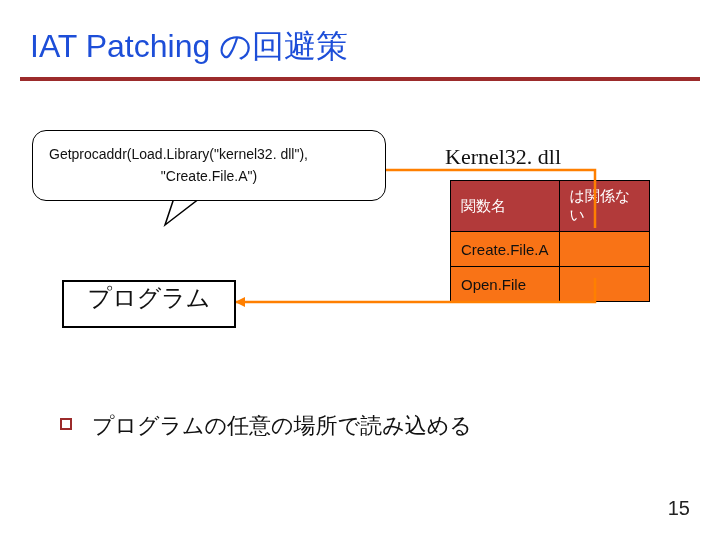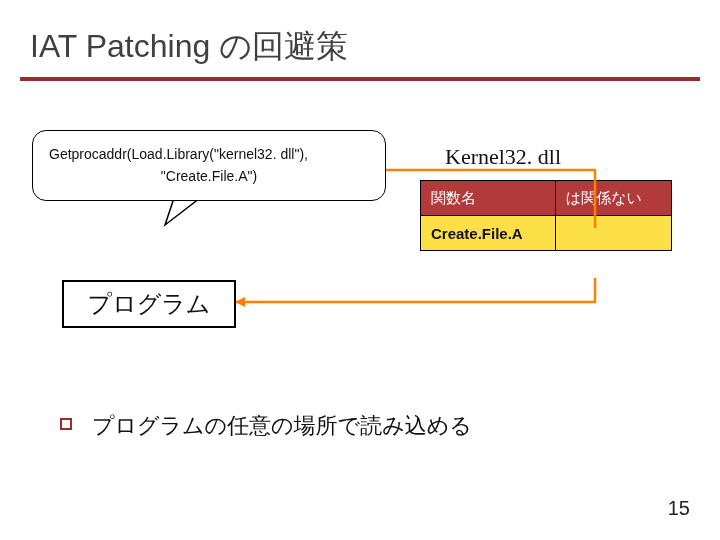--- a/index.html
+++ b/index.html
@@ -8,21 +8,21 @@
     width: 720px;
     height: 540px;
     background: #fff;
     font-family: "MS PGothic", "Hiragino Kaku Gothic Pro", Meiryo, sans-serif;
     position: relative;
     overflow: hidden;
   }
   .title {
     font-family: Verdana, "Hiragino Kaku Gothic Pro", Meiryo, sans-serif;
     font-size: 32px;
-    color: #404040;
+    color: #1d4ed8;
     padding: 25px 30px 8px 30px;
   }
   .title-rule {
     margin: 0 20px 0 20px;
     height: 4px;
     background: #9c2b2b;
     border: none;
   }
   .callout {
     position: absolute;
@@ -46,59 +46,58 @@
   }
   .program-box {
     position: absolute;
     left: 62px;
     top: 280px;
     width: 170px;
     height: 44px;
     border: 2.5px solid #000;
     background: #fff;
     display: flex;
-    align-items: center;
+    align-items: flex-start;
     justify-content: center;
     font-size: 24px;
     color: #111;
     z-index: 3;
   }
   .dll-title {
     position: absolute;
     left: 445px;
     top: 144px;
     font-family: Liberation Serif, serif;
     font-size: 22px;
     color: #111;
   }
   table.export {
     position: absolute;
-    left: 420px;
+    left: 450px;
     top: 180px;
     border-collapse: collapse;
-    width: 252px;
+    width: 200px;
   }
   table.export th, table.export td {
     border: 1px solid #000;
     padding: 6px 10px;
     font-size: 15px;
     text-align: left;
     height: 22px;
   }
   table.export th {
     background: #b23a3a;
     color: #fff;
     font-weight: normal;
     font-family: "MS PGothic", sans-serif;
   }
   table.export td {
-    background: #fde047;
+    background: #f97316;
     font-family: Verdana, sans-serif;
     color: #111;
-    font-weight: bold;
   }
   .bullets {
     position: absolute;
     left: 60px;
     top: 400px;
     list-style: none;
     padding: 0;
     margin: 0;
   }
   .bullets li {
@@ -168,20 +167,24 @@
 <table class="export">
   <tbody>
       <tr>
     <th>関数名</th>
     <th>は関係ない</th>
   </tr>
   <tr>
     <td>Create.File.A</td>
     <td></td>
   </tr>
+  <tr>
+    <td>Open.File</td>
+    <td></td>
+  </tr>
 </tbody>
   </table>
 
 <ul class="bullets">
   <li>プログラムの任意の場所で読み込める</li>
 </ul>
 
 <div class="pagenum">15</div>
 
 </body></html>

